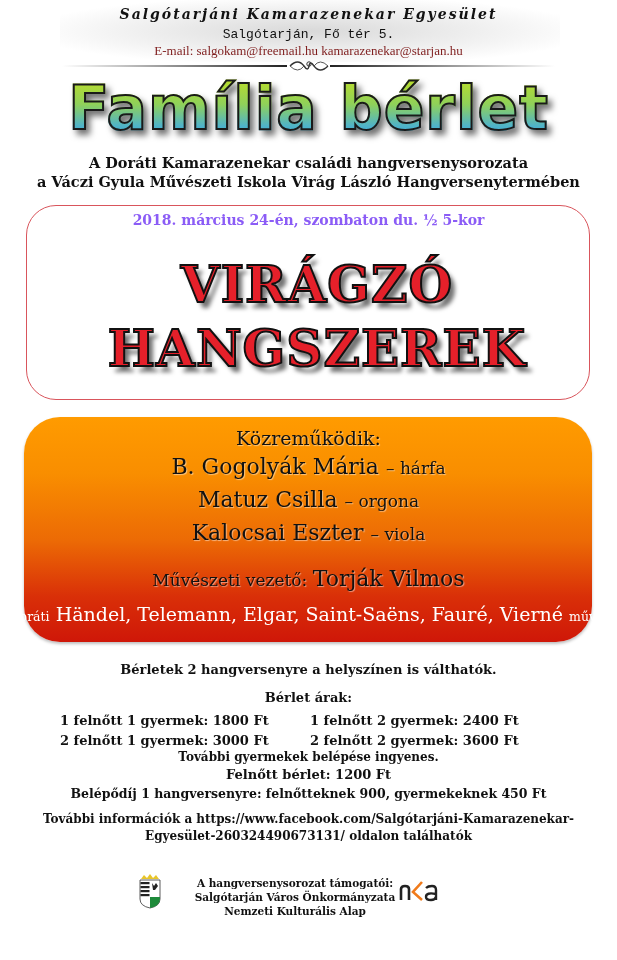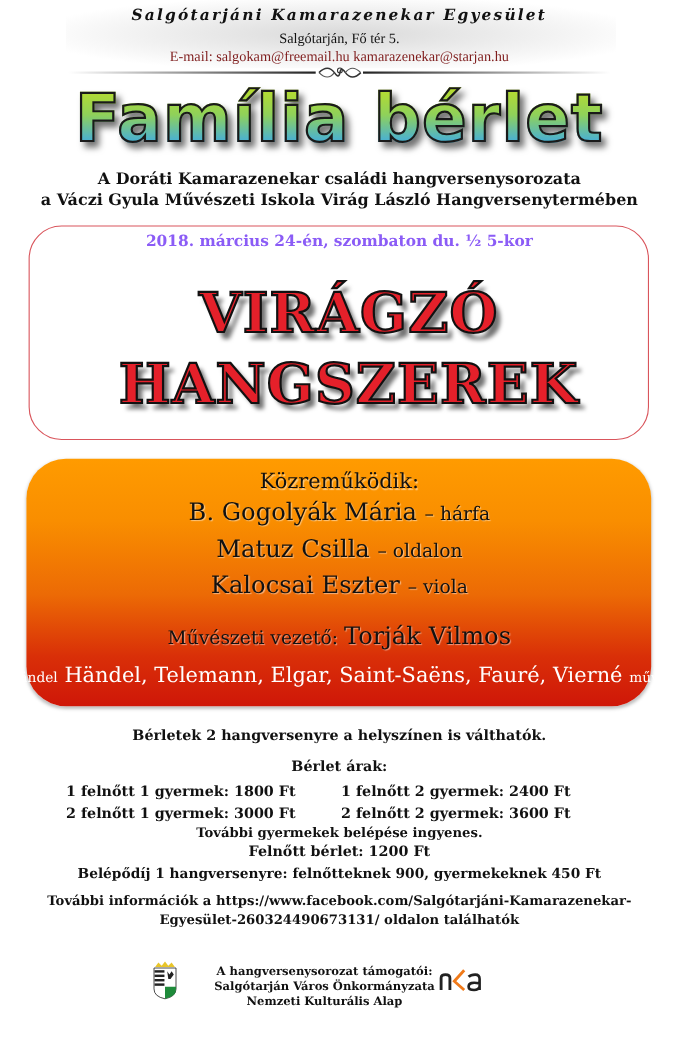--- a/index.html
+++ b/index.html
@@ -14,21 +14,21 @@
 
   
   .hdr-bg {
     left:60px; top:0; width:500px; height:62px;
     background:radial-gradient(ellipse at center, #d9d9d9 0%, #eeeeee 45%, #ffffff 80%);
   }
   .org-name {
     top:6px; font-family:"DejaVu Serif", serif; font-weight:bold;
     font-size:14px; letter-spacing:2px; font-style:italic; color:#111;
   }
-  .org-addr { top:27px; font-family:Liberation Serif, serif; font-size:13px; color:#111; }
+  .org-addr { top:27px; font-family:Liberation Mono, monospace; font-size:13px; color:#111; }
   .org-mail { top:43px; font-family:"Liberation Serif", serif; font-size:13px; color:#7f1d1d; }
   .divider-l { left:62px; top:65px; width:225px; height:2px; background:linear-gradient(90deg,#fff,#222); }
   .divider-r { left:330px; top:65px; width:225px; height:2px; background:linear-gradient(90deg,#222,#fff); }
   .flourish { left:288px; top:56px; width:42px; height:20px; }
 
   
   .title {
     top:72px; font-family:"DejaVu Sans", sans-serif; font-weight:bold;
     font-size:60px; letter-spacing:1px; line-height:72px;
     background:linear-gradient(180deg,#c6e01e 0%,#8fd15a 45%,#4fb3c9 75%,#2ea4dc 100%);
@@ -126,32 +126,32 @@
 <div class="abs center event-title et2">HANGSZEREK</div>
 
 <div class="abs perf-box"></div>
 <div class="abs center perf-line p-label">Közreműködik:</div>
 <div class="abs center perf-line p-row pr1">
   <span>B. Gogolyák Mária</span>
   <span class="inst">– hárfa</span>
 </div>
 <div class="abs center perf-line p-row pr2">
   <span>Matuz Csilla</span>
-  <span class="inst">– oldalon</span>
+  <span class="inst">– orgona</span>
 </div>
 <div class="abs center perf-line p-row pr3">
   <span>Kalocsai Eszter</span>
   <span class="inst">– viola</span>
 </div>
 <div class="abs center perf-line p-dir">
   <span>Művészeti vezető:</span>
   <span class="name">Torják Vilmos</span>
 </div>
 <div class="abs center perf-line p-prog">
-  <span class="small">Händel</span>
+  <span class="small">Doráti</span>
   <span>Händel, Telemann, Elgar, Saint-Saëns, Fauré, Vierné</span>
   <span class="small">művei</span>
 </div>
 
 <div class="abs center info i1">Bérletek 2 hangversenyre a helyszínen is válthatók.</div>
 <div class="abs center info i2">Bérlet árak:</div>
 <div class="abs info price pl1">1 felnőtt 1 gyermek: 1800 Ft</div>
 <div class="abs info price pr1b">1 felnőtt 2 gyermek: 2400 Ft</div>
 <div class="abs info price pl2">2 felnőtt 1 gyermek: 3000 Ft</div>
 <div class="abs info price pr2b">2 felnőtt 2 gyermek: 3600 Ft</div>

